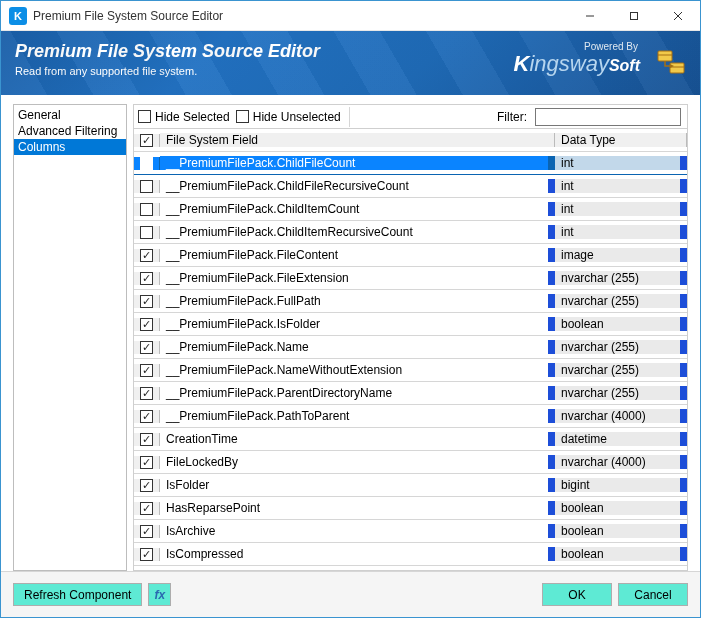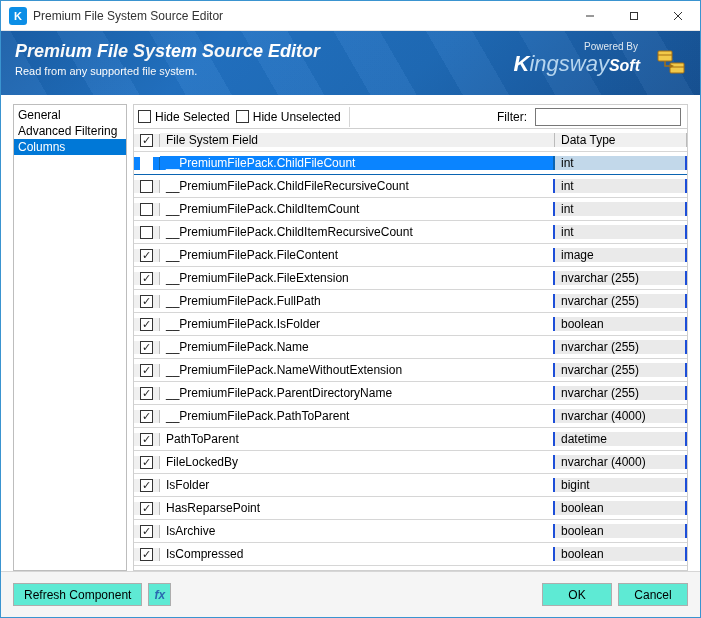--- a/index.html
+++ b/index.html
@@ -46,21 +46,21 @@
 
 .grid-wrap { flex: 1; border: 1px solid #cfcfcf; position: relative; overflow: hidden; display: flex; }
 .grid { flex: 1; overflow-y: scroll; overflow-x: hidden; }
 .grid::-webkit-scrollbar { width: 17px; }
 .grid::-webkit-scrollbar-track { background: #f0f0f0; }
 .grid::-webkit-scrollbar-thumb { background: #c2c2c2; border: 1px solid #a8a8a8; }
 .grid::-webkit-scrollbar-button { background: #f0f0f0; border: 1px solid #cfcfcf; height: 17px; }
 
 .row { display: flex; height: 23px; align-items: center; border-bottom: 1px solid #d6d6d6; }
 .row.header-row { position: sticky; top: 0; z-index: 2; }
-.cell { display: flex; align-items: center; padding: 0 6px; border-right: 2px solid #1d4ed8; font-size: 12px; overflow: hidden; white-space: nowrap; }
+.cell { display: flex; align-items: center; padding: 0 6px; border-right: 7px solid #1d4ed8; font-size: 12px; overflow: hidden; white-space: nowrap; }
 .cell.cb-cell { width: 26px; justify-content: center; padding: 0; background: #f0f0f0; border-right: 1px solid #bbb; }
 .cell.field-cell { flex: 1; }
 .cell.type-cell { width: 132px; background: #eaeaea; }
 .row.header-row .cell { background: #f0f0f0; border-right: 1px solid #bbb; }
 .row.header-row .cell.cb-cell { background: #f0f0f0; }
 .row.header-row .cell.type-cell { background: #f0f0f0; }
 .row.selected { border-bottom: 1px solid #0a64b2; }
 .row.selected .cell.cb-cell { background: #0a84ff; border-right-color: #0a64b2; }
 .row.selected .cell.field-cell { background: #0a84ff; color: #fff; border-right-color: #0a64b2; }
 .row.selected .cell.type-cell { background: #c2d8ea; }
@@ -231,21 +231,21 @@
             <div class="cell cb-cell">
               <span class="checkbox checked"></span>
             </div>
             <div class="cell field-cell">__PremiumFilePack.PathToParent</div>
             <div class="cell type-cell">nvarchar (4000)</div>
           </div>
           <div class="row">
             <div class="cell cb-cell">
               <span class="checkbox checked"></span>
             </div>
-            <div class="cell field-cell">PathToParent</div>
+            <div class="cell field-cell">CreationTime</div>
             <div class="cell type-cell">datetime</div>
           </div>
           <div class="row">
             <div class="cell cb-cell">
               <span class="checkbox checked"></span>
             </div>
             <div class="cell field-cell">FileLockedBy</div>
             <div class="cell type-cell">nvarchar (4000)</div>
           </div>
           <div class="row">

